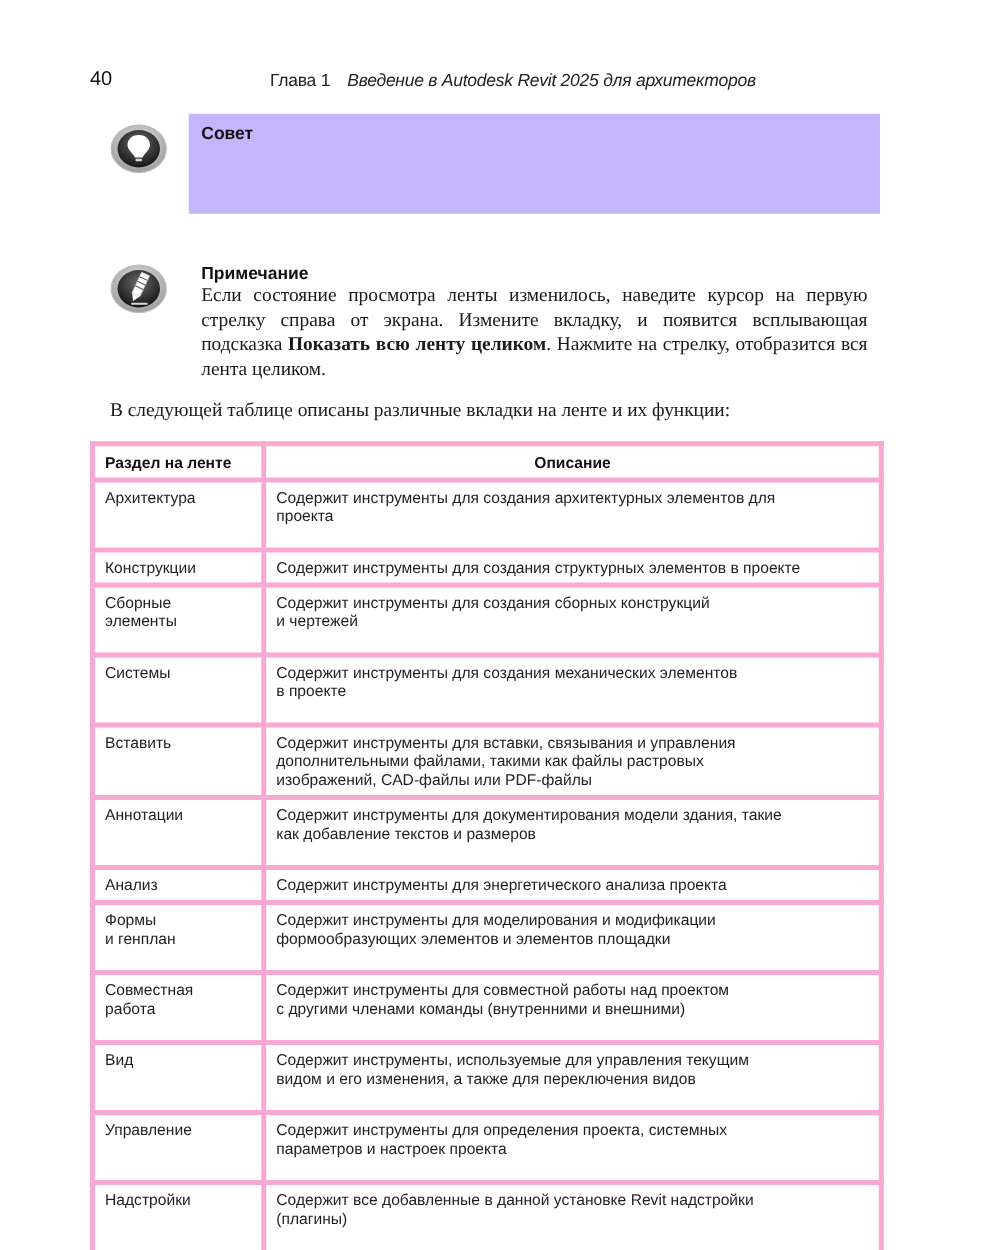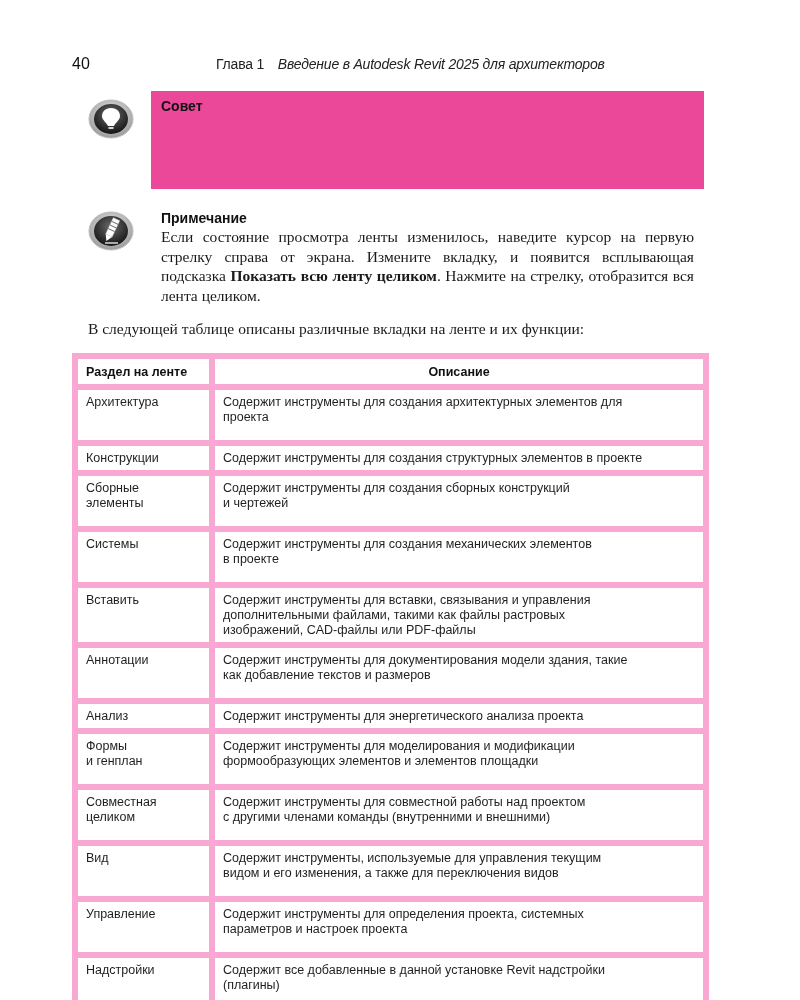--- a/index.html
+++ b/index.html
@@ -20,21 +20,21 @@
 
     .callout { position: absolute; left: 88px; width: 616px; }
     .callout .icon {
       position: absolute; left: 0; top: 8px; width: 46px; height: 40px;
     }
     .callout .box {
       position: absolute; left: 63px; top: 0; right: 0;
       padding: 7px 10px 6px 10px;
     }
     .callout.tip { top: 91px; height: 102px; }
-    .callout.tip .box { background: #ec4899; height: 98px; }
+    .callout.tip .box { background: #c4b5fd; height: 80px; }
     .callout.note { top: 203px; height: 100px; }
     .callout-heading {
       font-family: "Liberation Sans", sans-serif; font-weight: bold; font-size: 14px; color: #111;
       line-height: 17px;
     }
     .callout-body {
       font-family: "Liberation Serif", serif; font-size: 15.5px; line-height: 19.5px; color: #1a1a1a;
       text-align: justify;
     }
     .callout-body b { font-weight: bold; }
@@ -46,21 +46,21 @@
 
     table.ribbon {
       position: absolute; left: 72px; top: 353px; width: 631px;
       border-collapse: collapse;
       font-family: "Liberation Sans", sans-serif; font-size: 12.5px; color: #1f1f1f;
       table-layout: fixed;
     }
     table.ribbon col.c1 { width: 137px; }
     table.ribbon col.c2 { width: 494px; }
     table.ribbon th, table.ribbon td {
-      border: 6px solid #f9a8d4;
+      border: 4px solid #f9a8d4;
       vertical-align: top;
       padding: 5px 8px 4px 8px;
       line-height: 15px;
       text-align: left;
     }
     table.ribbon th {
       font-weight: bold; height: 27px; padding-top: 6px; color: #111;
     }
     table.ribbon th.desc { text-align: center; }
     table.ribbon td { white-space: pre-line; }
@@ -182,21 +182,21 @@
       <td>Содержит инструменты для энергетического анализа проекта</td>
     </tr>
     <tr class="r2">
       <td>Формы
 и генплан</td>
       <td>Содержит инструменты для моделирования и модификации
 формообразующих элементов и элементов площадки</td>
     </tr>
     <tr class="r2">
       <td>Совместная
-целиком</td>
+работа</td>
       <td>Содержит инструменты для совместной работы над проектом
 с другими членами команды (внутренними и внешними)</td>
     </tr>
     <tr class="r2">
       <td>Вид</td>
       <td>Содержит инструменты, используемые для управления текущим
 видом и его изменения, а также для переключения видов</td>
     </tr>
     <tr class="r2">
       <td>Управление</td>

